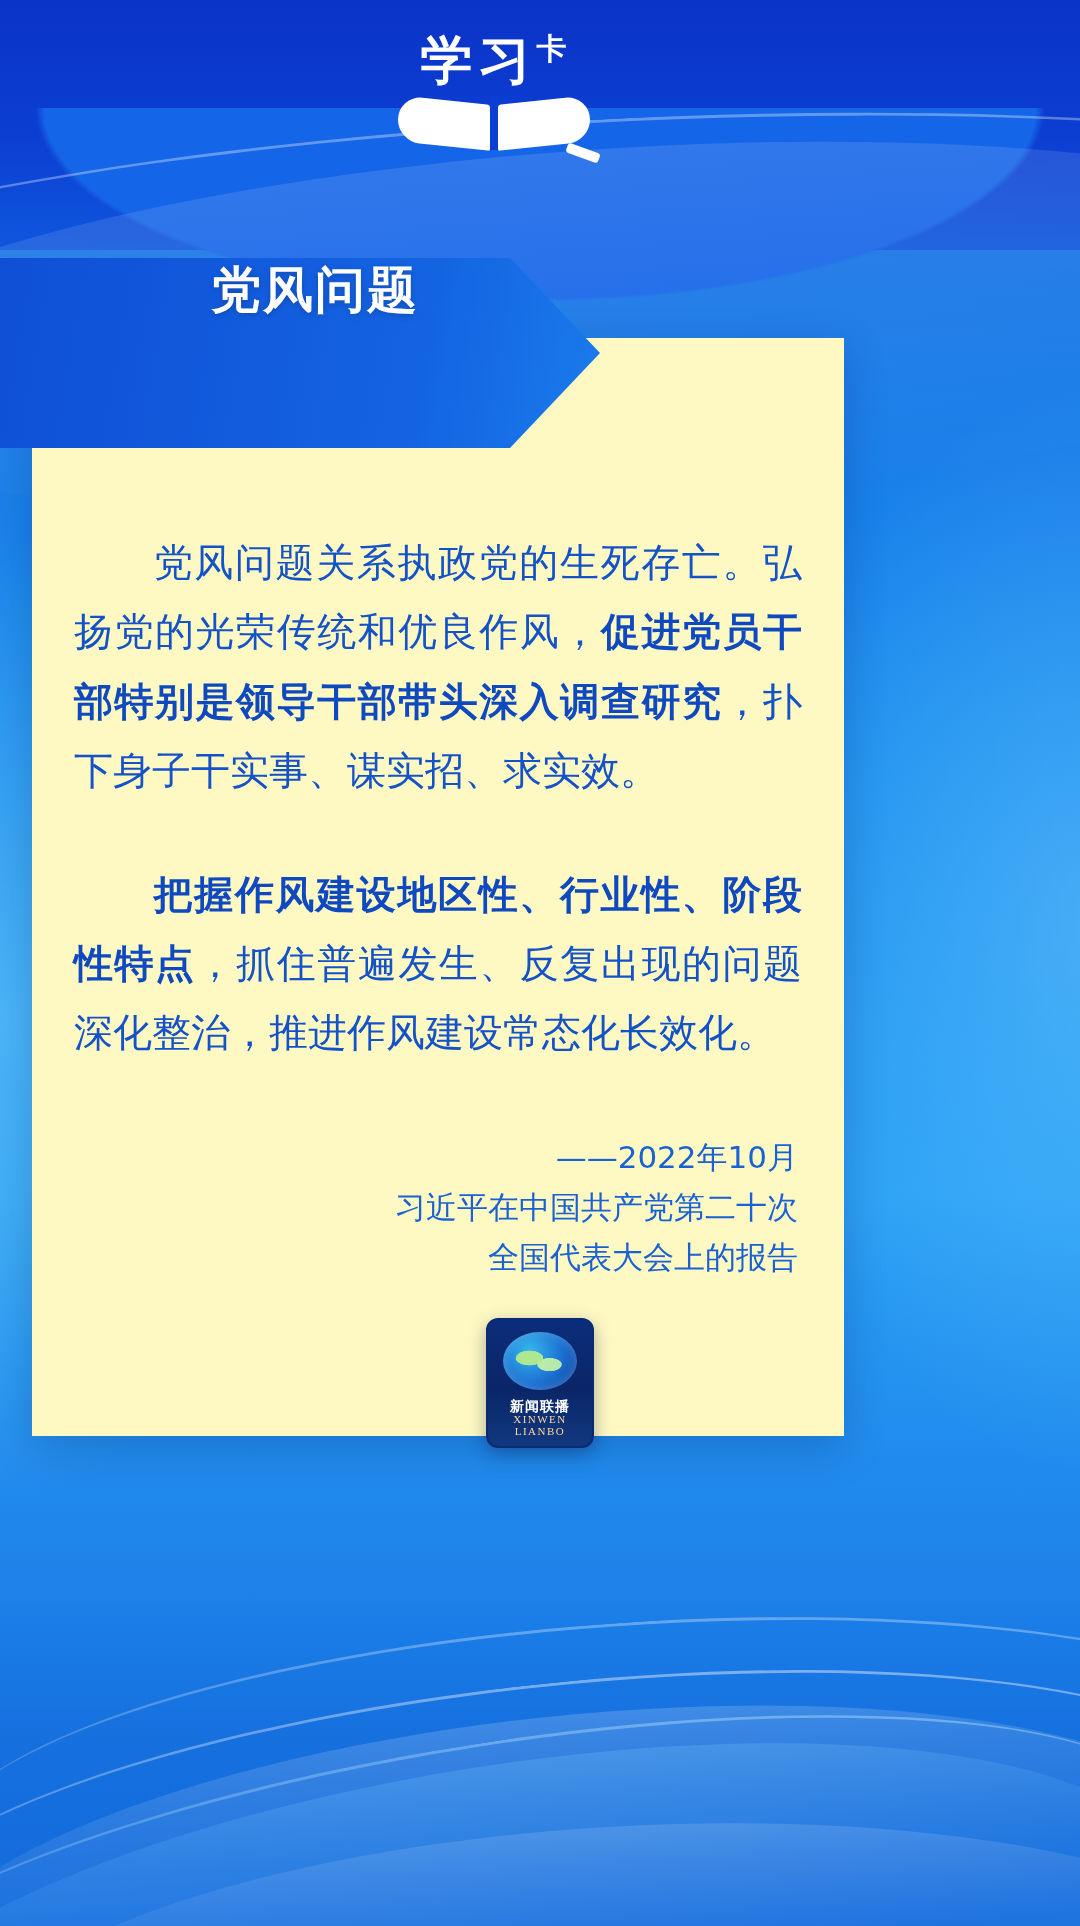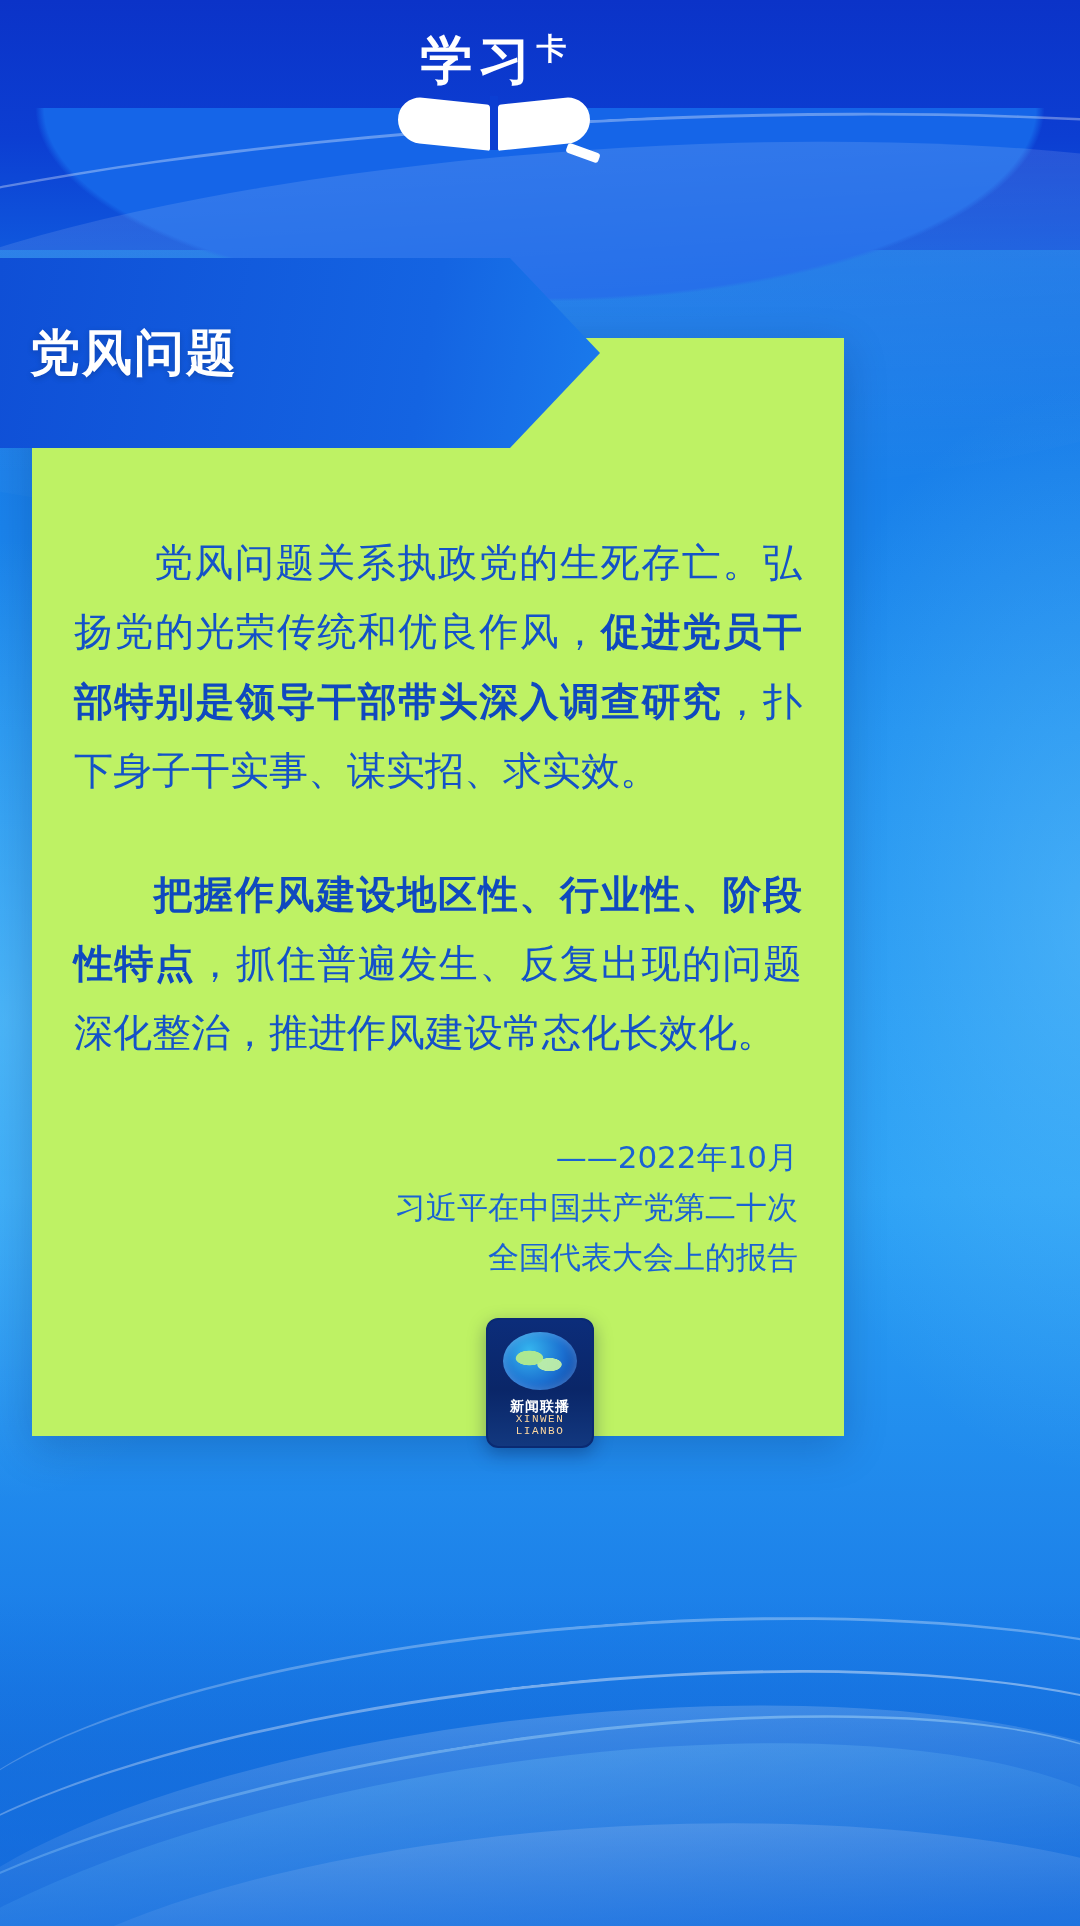--- a/index.html
+++ b/index.html
@@ -163,42 +163,42 @@
 
   
   .title-banner {
     position: absolute;
     left: 0; top: 258px;
     width: 600px;
     height: 190px;
     background: linear-gradient(100deg, #0f4fd6 0%, #1464e2 70%, #1a7bec 100%);
     clip-path: polygon(0 0, 510px 0, 600px 95px, 510px 190px, 0 190px);
     display: flex;
-    flex-direction: column;
+    flex-direction: row;
     justify-content: center;
     padding-left: 30px;
     box-sizing: border-box;
   }
   .title-line {
     color: #ffffff;
     font-size: 50px;
     font-weight: bold;
     letter-spacing: 2px;
     line-height: 1.28;
     text-shadow: 0 2px 6px rgba(0,0,0,.18);
     font-family: "DejaVu Sans", "Liberation Sans", sans-serif;
   }
 
   
   .card {
     position: absolute;
     left: 32px; top: 338px;
     width: 812px;
     min-height: 1098px;
-    background: #bef264;
+    background: #fef9c3;
     box-shadow: 0 12px 40px rgba(0,24,80,.22);
     z-index: 3;
   }
   .card-inner {
     padding: 190px 42px 60px 42px;
   }
   .para {
     color: #1452c8;
     font-size: 39px;
     line-height: 1.78;
@@ -264,21 +264,21 @@
     letter-spacing: 1px;
     font-family: "DejaVu Sans", "Liberation Sans", sans-serif;
   }
   .badge-sub {
     position: absolute;
     left: 0; right: 0; bottom: 9px;
     text-align: center;
     color: #ffd9a0;
     font-size: 11px;
     letter-spacing: 1.5px;
-    font-family: Liberation Mono, monospace;
+    font-family: Liberation Serif, serif;
   }
 </style>
 </head>
 <body>
 
 <div class="bg-base"></div>
 <div class="bg-top-deep"></div>
 <div class="bg-top-curve"></div>
 <div class="bg-swoosh-1"></div>
 <div class="bg-swoosh-2"></div>

